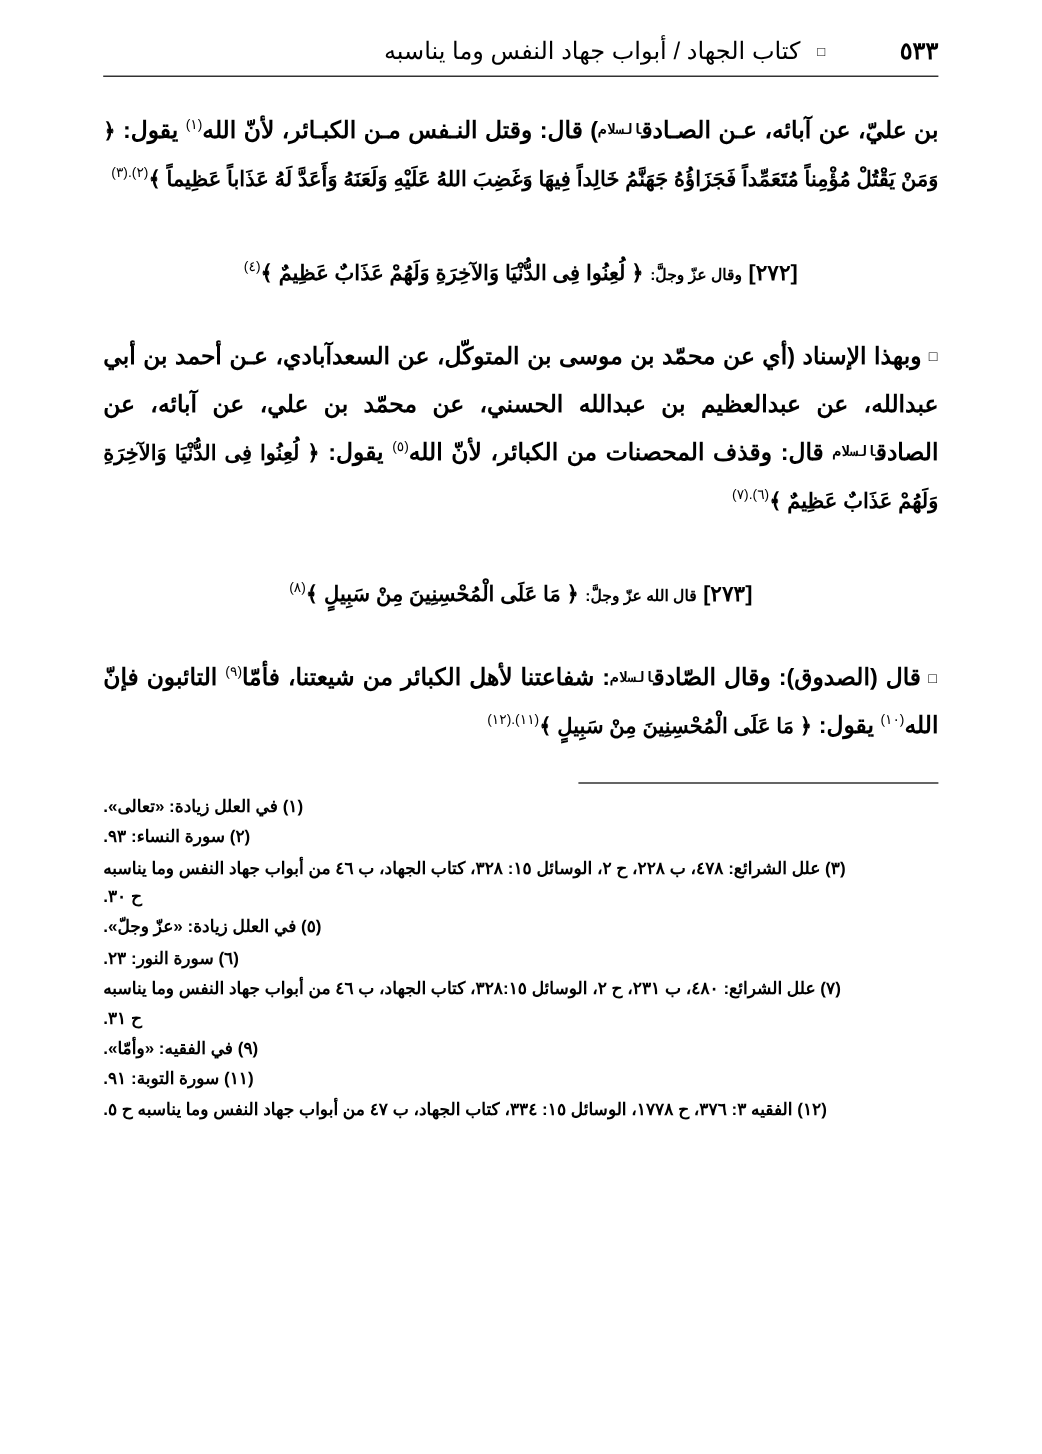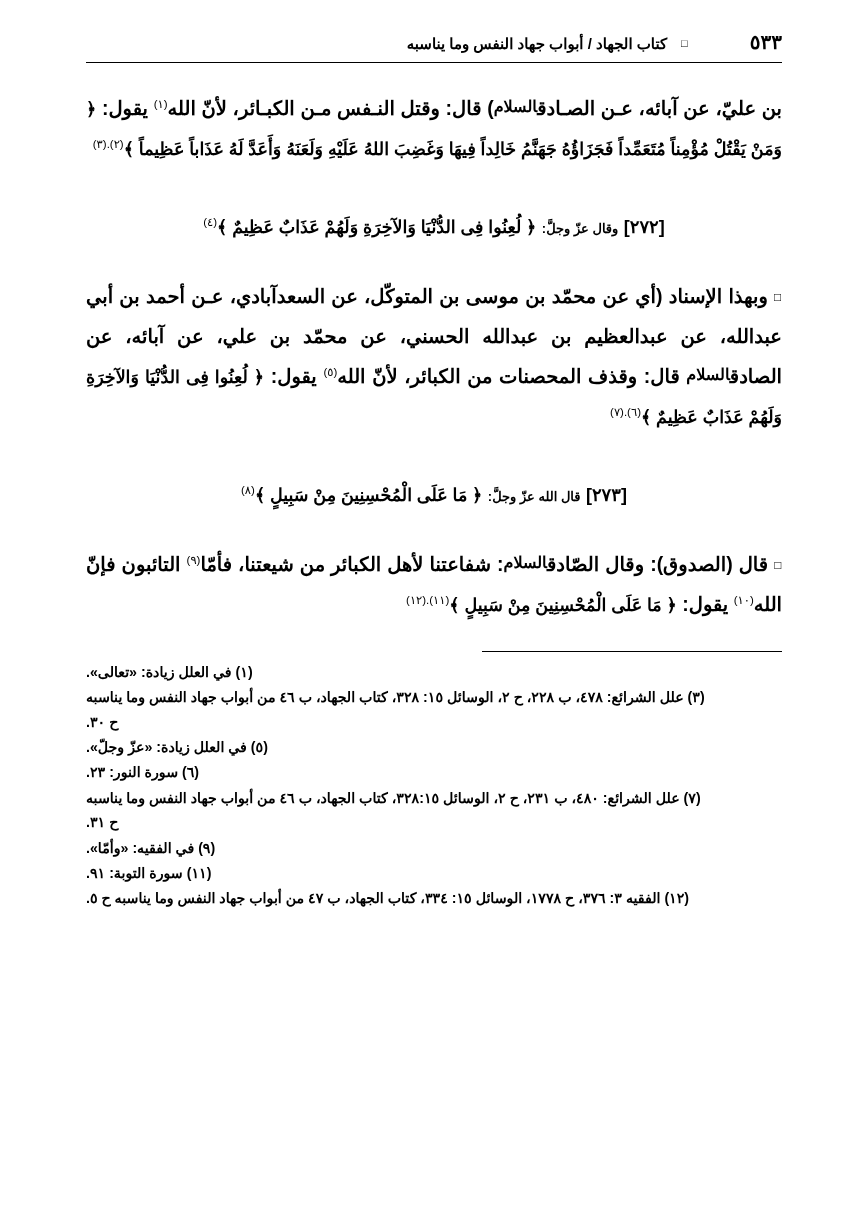--- a/index.html
+++ b/index.html
@@ -40,22 +40,22 @@
     letter-spacing: 1px;
     margin-left: 48px;
   }
   .header .sq {
     font-size: 11px;
     line-height: 1;
     position: relative;
     top: -2px;
   }
   .header .title {
-    font-size: 15px;
-    font-weight: bold;
+    font-size: 20px;
+    font-weight: normal;
     text-align: center;
   }
   .header-rule {
     border-top: 1.6px solid #000;
     margin-top: 2px;
     margin-bottom: 26px;
   }
 
   
   .body-block {
@@ -90,22 +90,23 @@
   }
   .hadith-num {
     font-weight: bold;
     font-size: 18px;
   }
   .small-tag {
     font-size: 13px;
     font-weight: bold;
   }
   .sws {
-    font-size: 16px;
+    font-size: 12px;
     vertical-align: 3px;
+    font-family: Liberation Mono, monospace;
   }
   .spacer-lg { height: 20px; }
   .spacer-md { height: 12px; }
 
   
   .fn-rule {
     width: 300px;
     margin: 26px 0 8px auto;
     border-top: 1.3px solid #000;
   }
@@ -178,20 +179,24 @@
   </div>
 
   <div class="fn-rule"></div>
 
   <div class="footnotes">
     <div class="fn-item">
       <span>(١)</span>
       <span>في العلل زيادة: «تعالى».</span>
     </div>
     <div class="fn-item">
+      <span>(٢)</span>
+      <span>سورة النساء: ٩٣.</span>
+    </div>
+    <div class="fn-item">
       <span>(٣)</span>
       <span>علل الشرائع: ٤٧٨، ب ٢٢٨، ح ٢، الوسائل ١٥: ٣٢٨، كتاب الجهاد، ب ٤٦ من أبواب جهاد النفس وما يناسبه</span>
       <span class="cont">ح ٣٠.</span>
     </div>
     <div class="fn-item">
       <span>(٥)</span>
       <span>في العلل زيادة: «عزّ وجلّ».</span>
     </div>
     <div class="fn-item">
       <span>(٦)</span>

